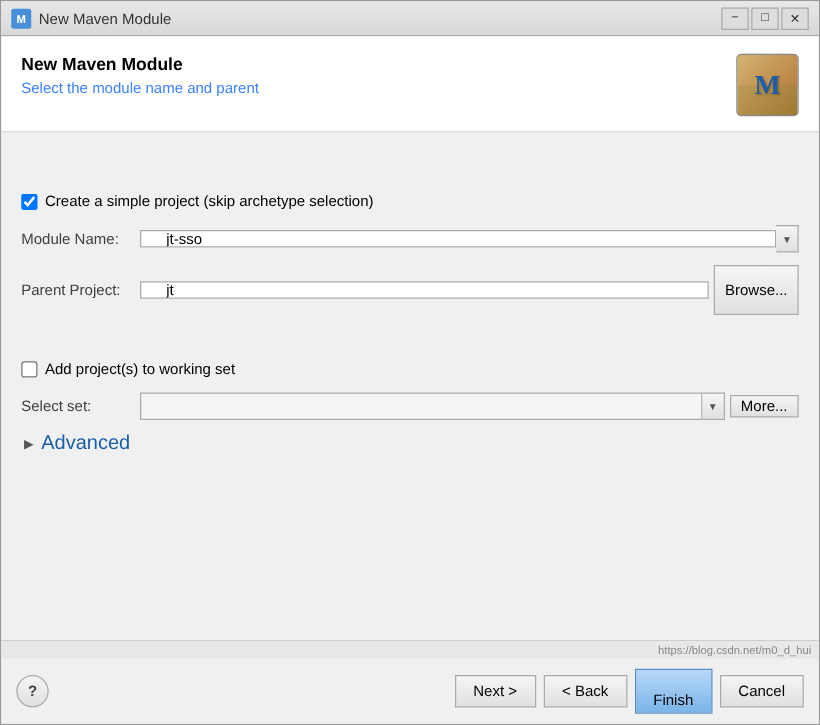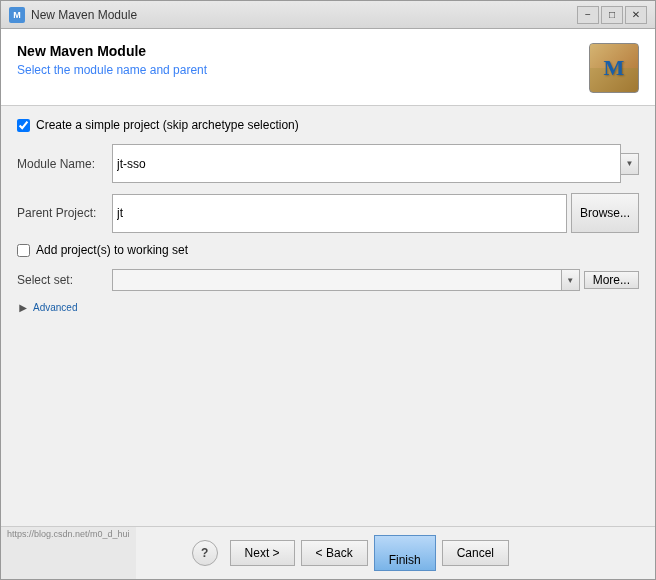--- a/index.html
+++ b/index.html
@@ -131,20 +131,21 @@
     .form-section {
       padding: 12px 16px;
       background: #f0f0f0;
       flex: 1;
     }
 
     .checkbox-row {
       display: flex;
       align-items: center;
       margin-bottom: 12px;
+      margin-top: 36px;
     }
 
     .checkbox-row input[type="checkbox"] {
       margin-right: 6px;
       cursor: pointer;
     }
 
     .checkbox-label {
       font-size: 12px;
       color: #000;
@@ -164,24 +165,24 @@
     }
 
     .form-input-wrap {
       flex: 1;
       display: flex;
       align-items: center;
     }
 
     .form-input {
       flex: 1;
-      height: 39px;
+      height: 14px;
       border: 1px solid #aaa;
       background: white;
-      padding: 0 4px;
+      padding: 0 20px;
       font-size: 12px;
       outline: none;
     }
 
     .dropdown-arrow {
       width: 18px;
       height: 22px;
       background: linear-gradient(to bottom, #f5f5f5, #e0e0e0);
       border: 1px solid #aaa;
       border-left: none;
@@ -237,32 +238,31 @@
       height: 12px;
       margin-right: 4px;
       color: #555;
       font-size: 10px;
       display: flex;
       align-items: center;
       justify-content: center;
     }
 
     .advanced-label {
-      font-size: 10px;
+      font-size: 16px;
       color: #1a5fa8;
       text-decoration: none;
     }
 
     .footer {
       background: #f0f0f0;
       border-top: 1px solid #ccc;
       padding: 0;
       display: flex;
-      flex-direction: row;
-      gap: 44px;
+      flex-direction: column;
     }
 
     .footer-watermark {
       text-align: right;
       padding: 2px 6px;
       font-size: 9px;
       color: #888;
       background: #e8e8e8;
     }
 

